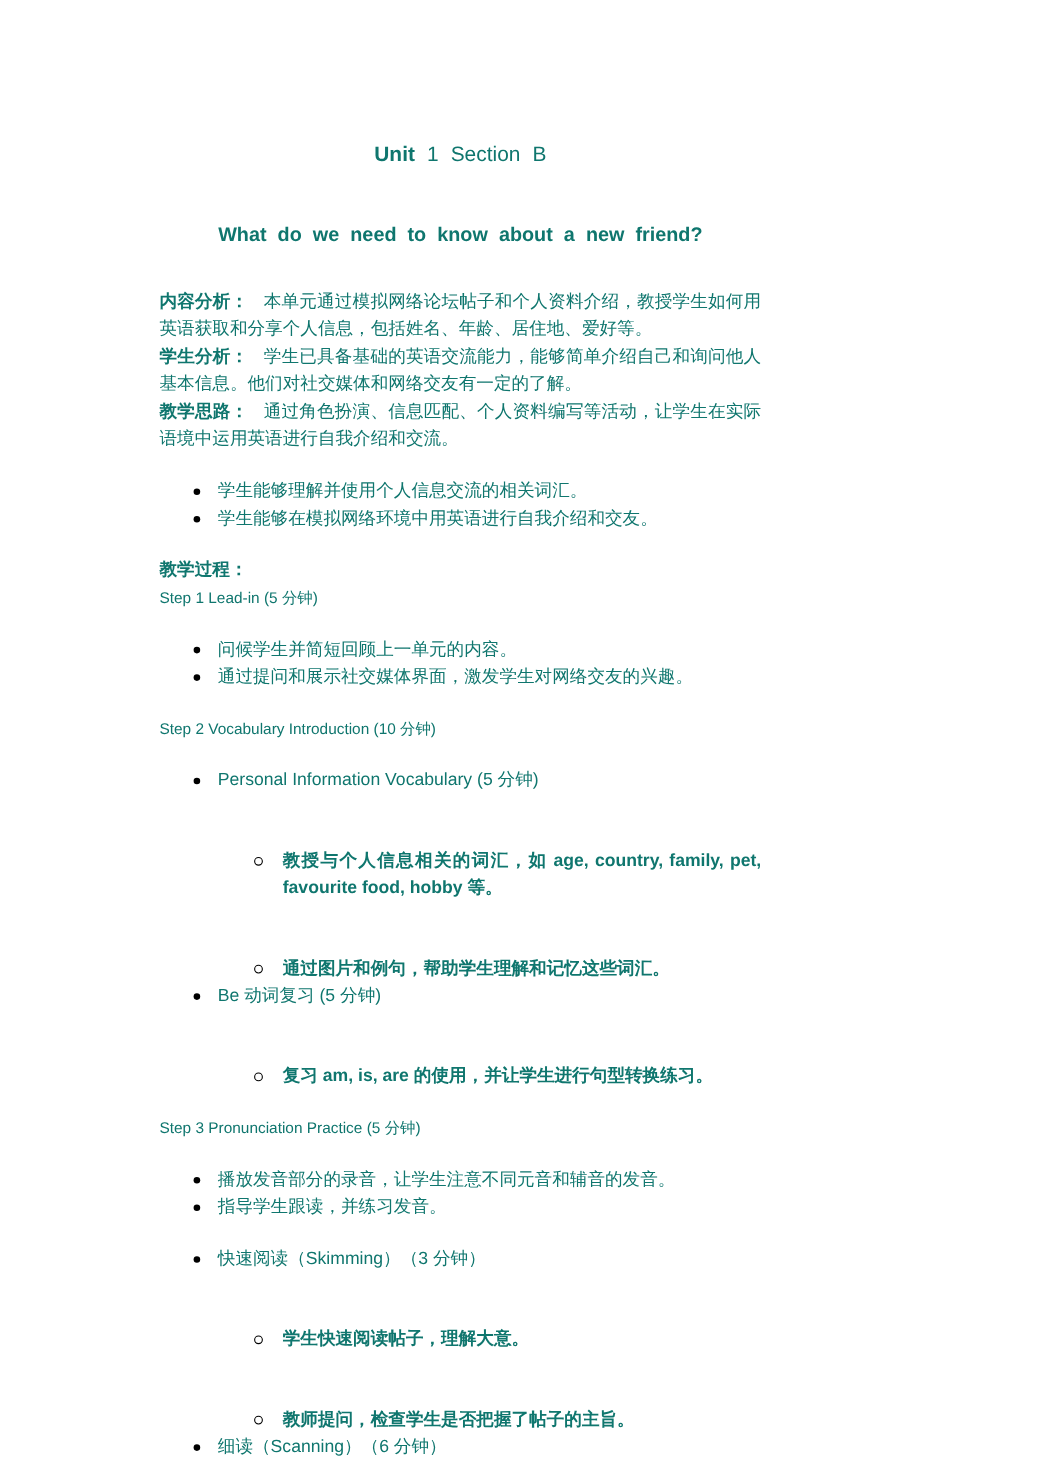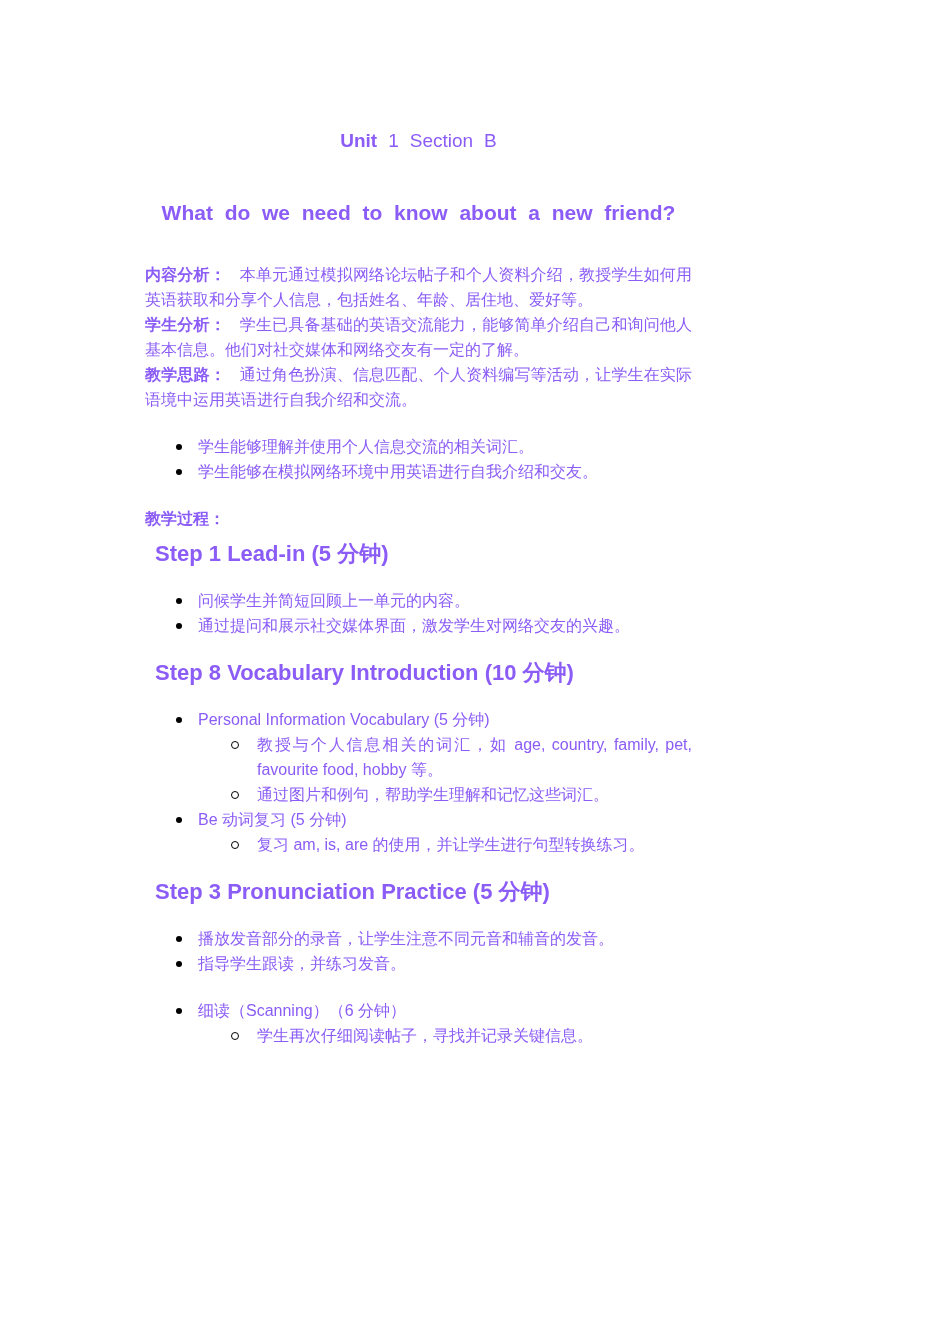--- a/index.html
+++ b/index.html
@@ -6,53 +6,53 @@
   .page {
     position: relative;
     width: 830px;
     height: 1344px;
     box-sizing: border-box;
     background: #ffffff;
     padding: 128px 138px 0 145px;
     font-family: "Liberation Sans", "DejaVu Sans", sans-serif;
     font-size: 16px;
     line-height: 25px;
-    color: #8b5cf6;
+    color: #0f766e;
     overflow: hidden;
   }
   .doc-title {
     font-size: 19px;
     font-weight: 400;
     line-height: 25px;
     text-align: center;
     margin: 0 0 47px 0;
     word-spacing: 0.3em;
   }
   .doc-title .b { font-weight: 700; }
   .doc-subtitle {
-    font-size: 21px;
+    font-size: 18px;
     font-weight: 700;
     line-height: 26px;
     text-align: center;
     margin: 0 0 36px 0;
     word-spacing: 0.28em;
   }
   .para {
     margin: 0;
     text-align: justify;
   }
   .para .label {
     font-weight: 700;
     padding-right: 14px;
   }
   .step {
-    font-size: 22px;
-    font-weight: 700;
+    font-size: 14px;
+    font-weight: 400;
     line-height: 25px;
-    margin: 10px;
+    margin: 0;
     white-space: pre-wrap;
   }
   ul.l1 {
     list-style: none;
     margin: 22px 0;
     padding: 0;
   }
   ul.l1 > li {
     position: relative;
     padding-left: 53px;
@@ -69,21 +69,22 @@
   }
   ul.l2 {
     list-style: none;
     margin: 0;
     padding: 0;
   }
   ul.l2 > li {
     position: relative;
     padding-left: 59px;
     text-align: justify;
-    font-weight: 400;
+    font-weight: 700;
+    margin-top: 48px;
   }
   .m2 {
     position: absolute;
     left: 33px;
     top: 8.5px;
     width: 8px;
     height: 8px;
     box-sizing: border-box;
     border: 1.4px solid #000;
     border-radius: 50%;
@@ -112,21 +113,21 @@
   </ul>
 
   <p class="para"><span class="label">教学过程：</span></p>
 
   <h3 class="step">Step 1 Lead-in (5 分钟)</h3>
   <ul class="l1">
     <li><span class="marker m1"></span><span>问候学生并简短回顾上一单元的内容。</span></li>
     <li><span class="marker m1"></span><span>通过提问和展示社交媒体界面，激发学生对网络交友的兴趣。</span></li>
   </ul>
 
-  <h3 class="step">Step 8 Vocabulary Introduction (10 分钟)</h3>
+  <h3 class="step">Step 2 Vocabulary Introduction (10 分钟)</h3>
   <ul class="l1">
     <li>
       <span class="marker m1"></span><span class="group-title">Personal Information Vocabulary (5 分钟)</span>
       <ul class="l2">
         <li><span class="marker m2"></span><span>教授与个人信息相关的词汇，如 age, country, family, pet, favourite food, hobby 等。</span></li>
         <li><span class="marker m2"></span><span>通过图片和例句，帮助学生理解和记忆这些词汇。</span></li>
       </ul>
     </li>
     <li>
       <span class="marker m1"></span><span class="group-title">Be 动词复习 (5 分钟)</span>
@@ -137,20 +138,27 @@
   </ul>
 
   <h3 class="step">Step 3 Pronunciation Practice (5 分钟)</h3>
   <ul class="l1">
     <li><span class="marker m1"></span><span>播放发音部分的录音，让学生注意不同元音和辅音的发音。</span></li>
     <li><span class="marker m1"></span><span>指导学生跟读，并练习发音。</span></li>
   </ul>
 
   <ul class="l1">
     <li>
+      <span class="marker m1"></span><span class="group-title">快速阅读（Skimming）（3 分钟）</span>
+      <ul class="l2">
+        <li><span class="marker m2"></span><span>学生快速阅读帖子，理解大意。</span></li>
+        <li><span class="marker m2"></span><span>教师提问，检查学生是否把握了帖子的主旨。</span></li>
+      </ul>
+    </li>
+    <li>
       <span class="marker m1"></span><span class="group-title">细读（Scanning）（6 分钟）</span>
       <ul class="l2">
         <li><span class="marker m2"></span><span>学生再次仔细阅读帖子，寻找并记录关键信息。</span></li>
       </ul>
     </li>
   </ul>
 
 </div>
 
 </body></html>

